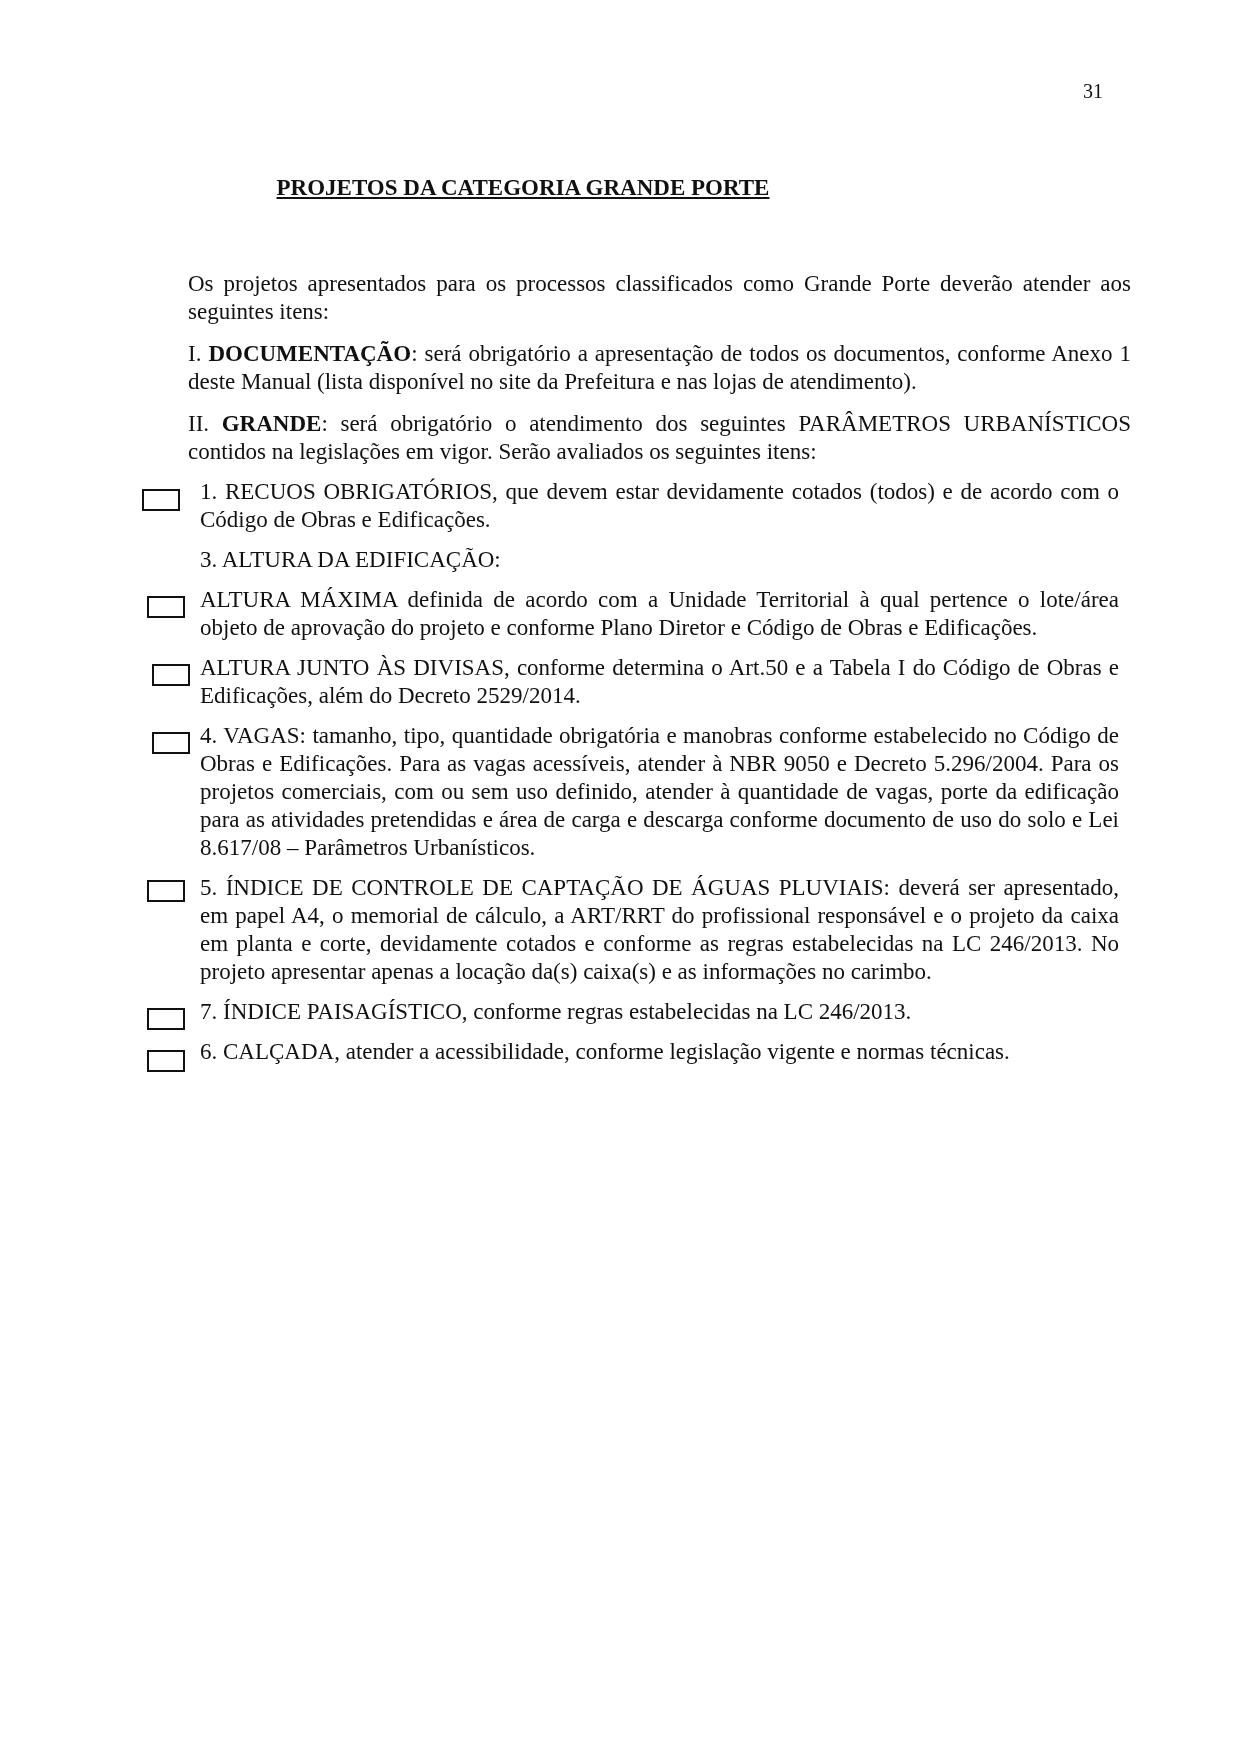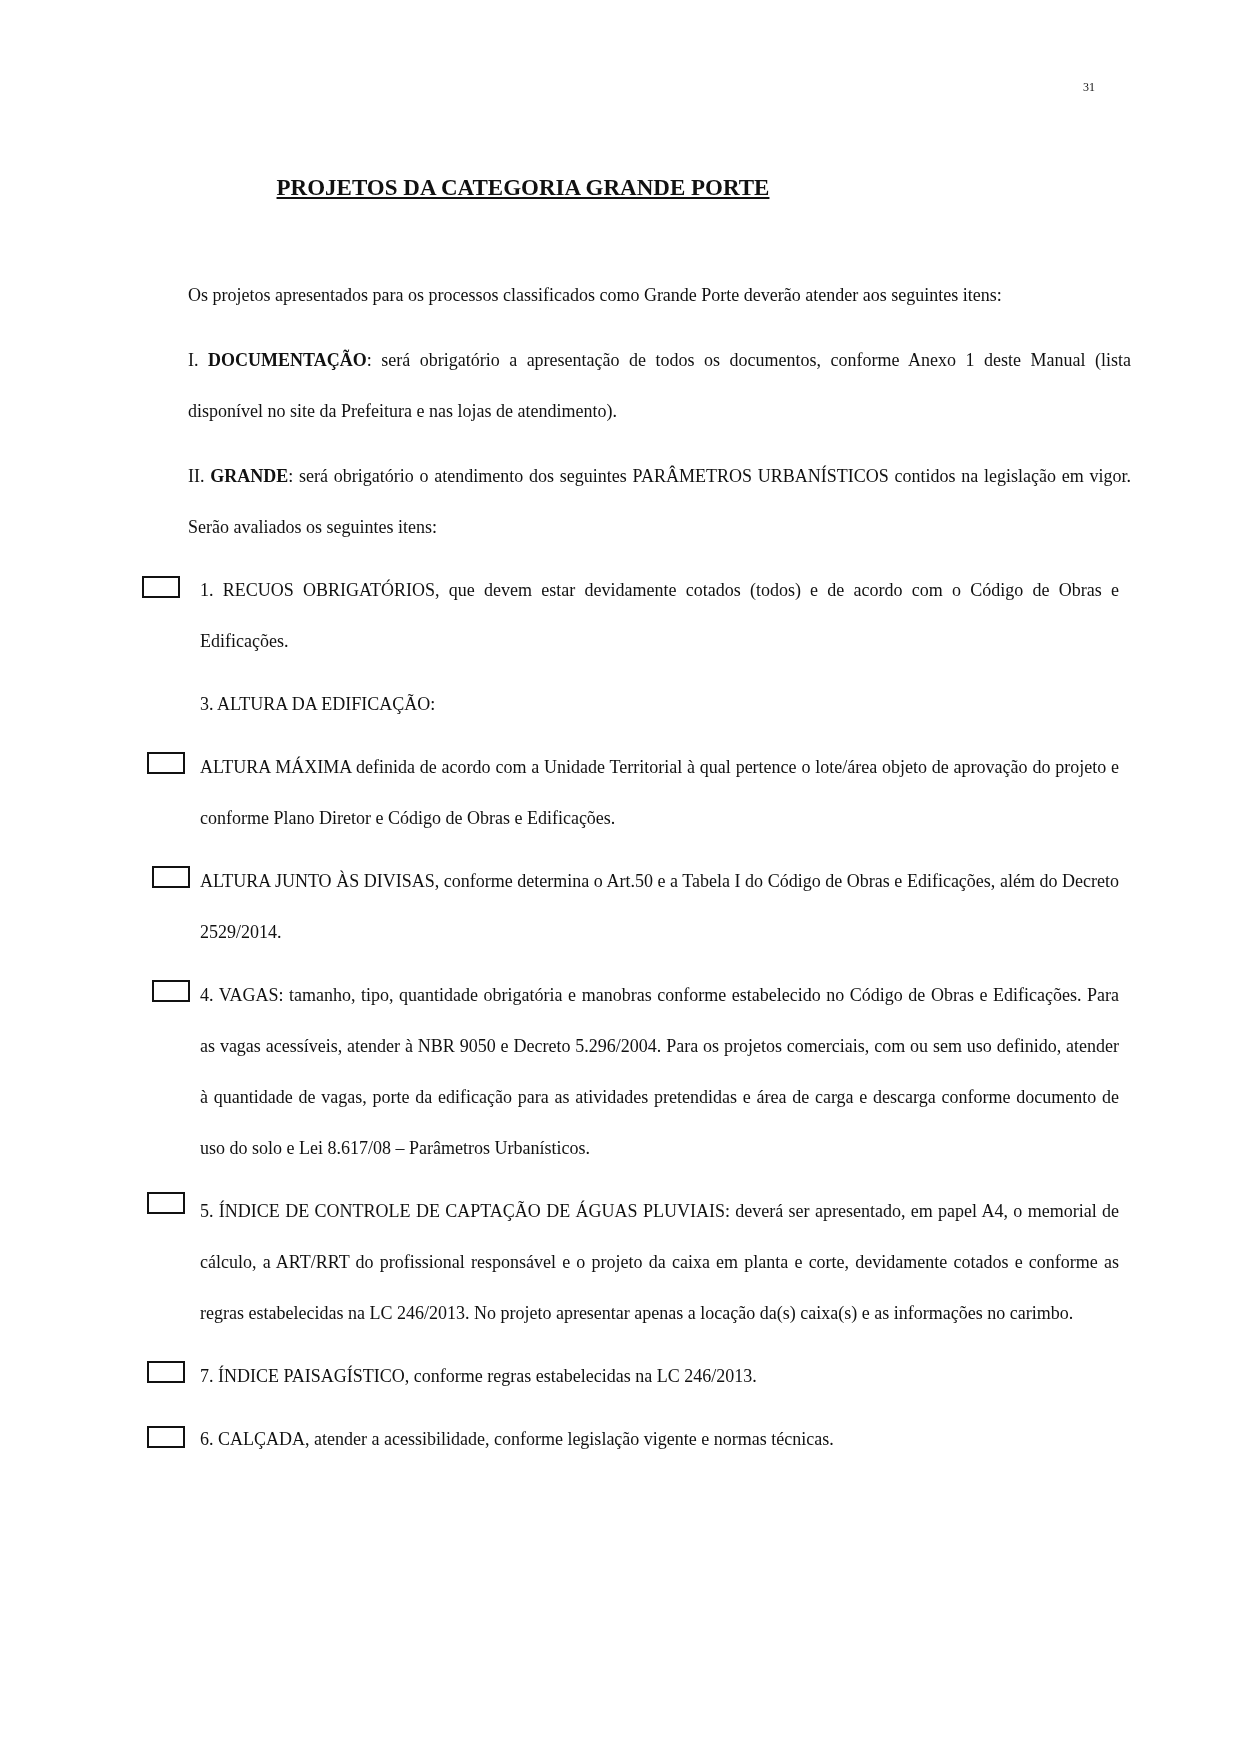--- a/index.html
+++ b/index.html
@@ -1,21 +1,21 @@
 <!DOCTYPE html>
 <html><head>
 <meta charset="utf-8">
 <style>
   html, body { margin: 0; padding: 0; background: #ffffff; }
   body { width: 1240px; height: 1754px; position: relative; overflow: hidden;
          font-family: "Liberation Serif", "DejaVu Serif", serif; color: #111; }
-  .page-number { position: absolute; top: 80px; left: 1083px; font-size: 12px; }
+  .page-number { position: absolute; top: 80px; left: 1083px; font-size: 20px; }
   .title { position: absolute; top: 175px; left: 0; width: 980px; padding-left: 66px; box-sizing: border-box;
            text-align: center; font-size: 23px; font-weight: bold; text-decoration: underline; }
-  .content { position: absolute; left: 188px; width: 943px; top: 270px; font-size: 18px; line-height: 51px; }
+  .content { position: absolute; left: 188px; width: 943px; top: 270px; font-size: 23px; line-height: 28px; }
   .para { margin: 0; text-align: justify; }
   .mt { margin-top: 14px; }
   .item { position: relative; margin: 12px; text-align: justify; }
   .checkbox { position: absolute; width: 38px; height: 22px; border: 2.5px solid #111; box-sizing: border-box;
               background: #fff; cursor: pointer; }
   b { font-weight: bold; }
 </style>
 </head>
 <body>
 
@@ -23,21 +23,21 @@
 <div class="title">PROJETOS DA CATEGORIA GRANDE PORTE</div>
 
 <div class="content">
   <p class="para">Os projetos apresentados para os processos classificados como Grande Porte deverão atender aos seguintes itens:</p>
 
   <p class="para mt">
     <span>I. </span><b>DOCUMENTAÇÃO</b><span>: será obrigatório a apresentação de todos os documentos, conforme Anexo 1 deste Manual (lista disponível no site da Prefeitura e nas lojas de atendimento).</span>
   </p>
 
   <p class="para mt">
-    <span>II. </span><b>GRANDE</b><span>: será obrigatório o atendimento dos seguintes PARÂMETROS URBANÍSTICOS contidos na legislação em vigor. Serão avaliados os seguintes itens:</span>
+    <span>II. </span><b>GRANDE</b><span>: será obrigatório o atendimento dos seguintes PARÂMETROS URBANÍSTICOS contidos na legislações em vigor. Serão avaliados os seguintes itens:</span>
   </p>
 
   <div class="item">
     <span class="checkbox" style="left:-58px; top:11px;"></span>
     <span>1.  RECUOS OBRIGATÓRIOS, que devem estar devidamente cotados (todos) e de acordo com o Código de Obras e Edificações.</span>
   </div>
   <div class="item">
     <span>3.  ALTURA DA EDIFICAÇÃO:</span>
   </div>
   <div class="item">

